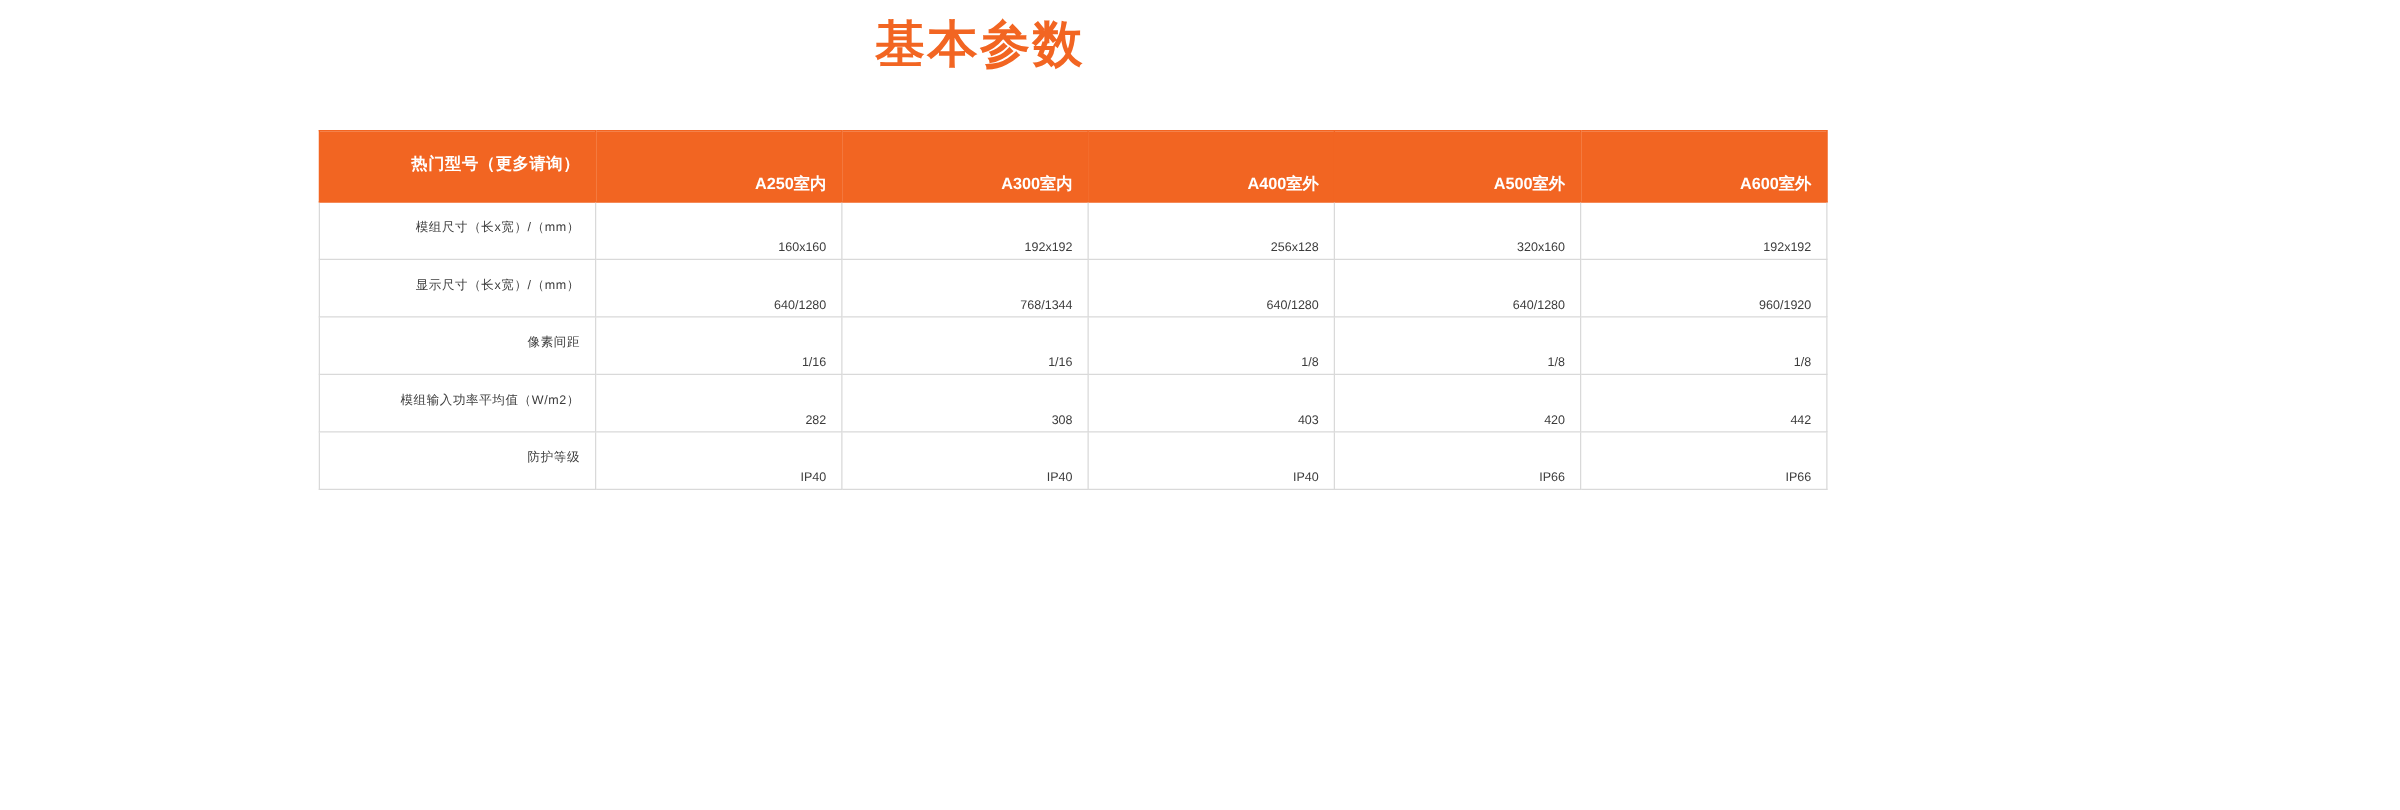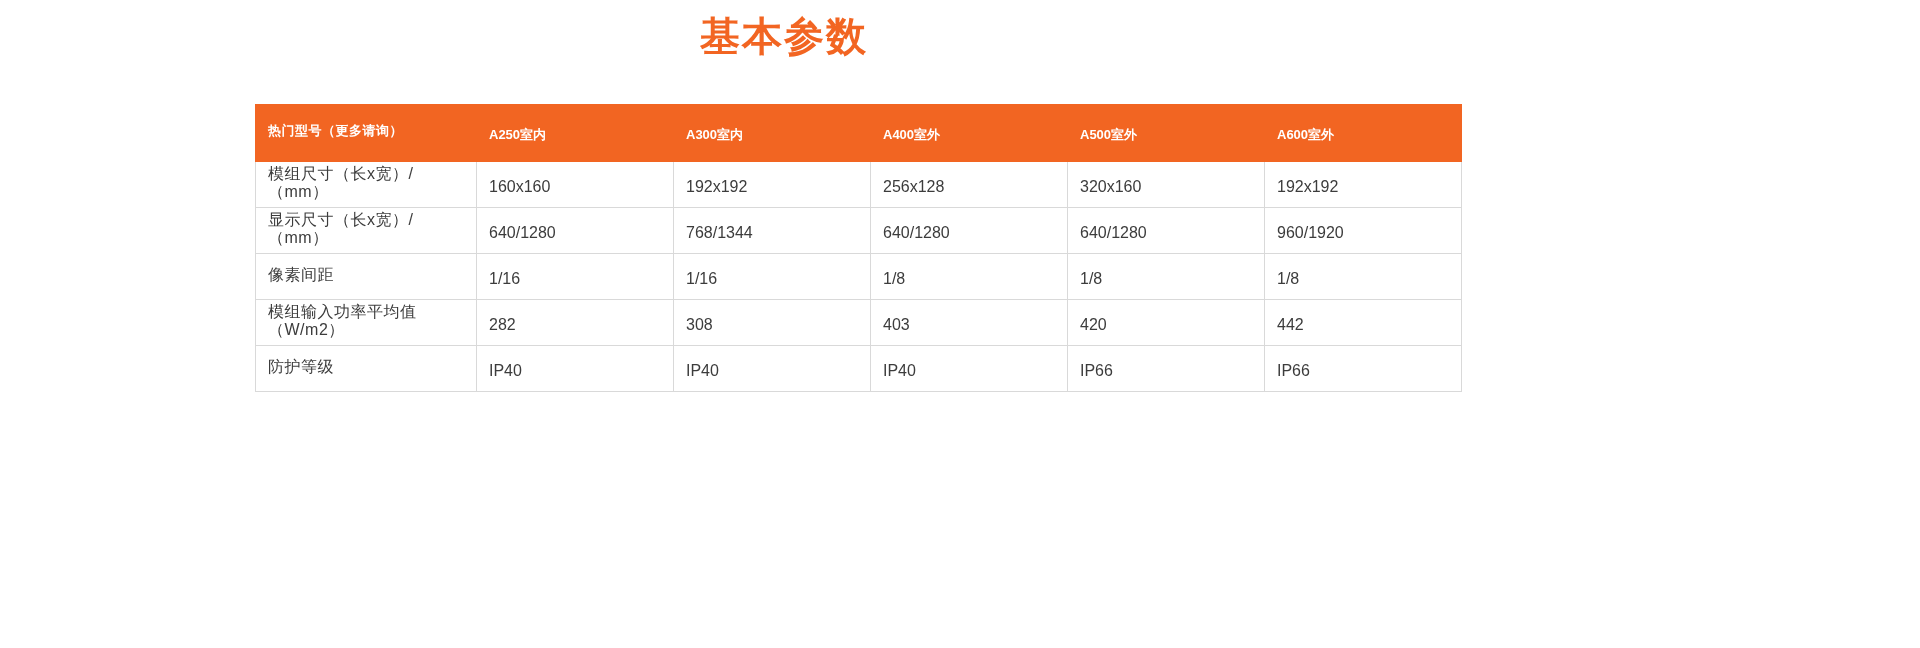--- a/index.html
+++ b/index.html
@@ -39,21 +39,21 @@
     width: 1058px;
   }
   table.spec {
     border-collapse: collapse;
     width: 1058px;
     table-layout: fixed;
   }
   table.spec td {
     border: 1px solid #d9d9d9;
     padding: 0 12px;
-    font-size: 16px;
+    font-size: 10px;
     color: #3c3c3c;
     vertical-align: middle;
   }
   table.spec tr.header td {
     background: #F26522;
     color: #ffffff;
     font-weight: bold;
     border: 1px solid #F26522;
     height: 56px;
     font-size: 13px;
@@ -68,28 +68,29 @@
     width: 196px;
     letter-spacing: 0.5px;
   }
   table.spec td.val-col {
     width: 172px;
   }
   
   .cell-inner {
     display: block;
     line-height: 18px;
+    text-align: right;
   }
   .label-col .cell-inner {
     position: relative;
     top: -2px;
   }
   .val-col .cell-inner {
     position: relative;
-    top: 2px;
+    top: 14px;
   }
 </style>
 </head>
 <body>
 
 <div class="page">
 
   <h1 class="page-title">基本参数</h1>
 
   <div class="table-wrap">

